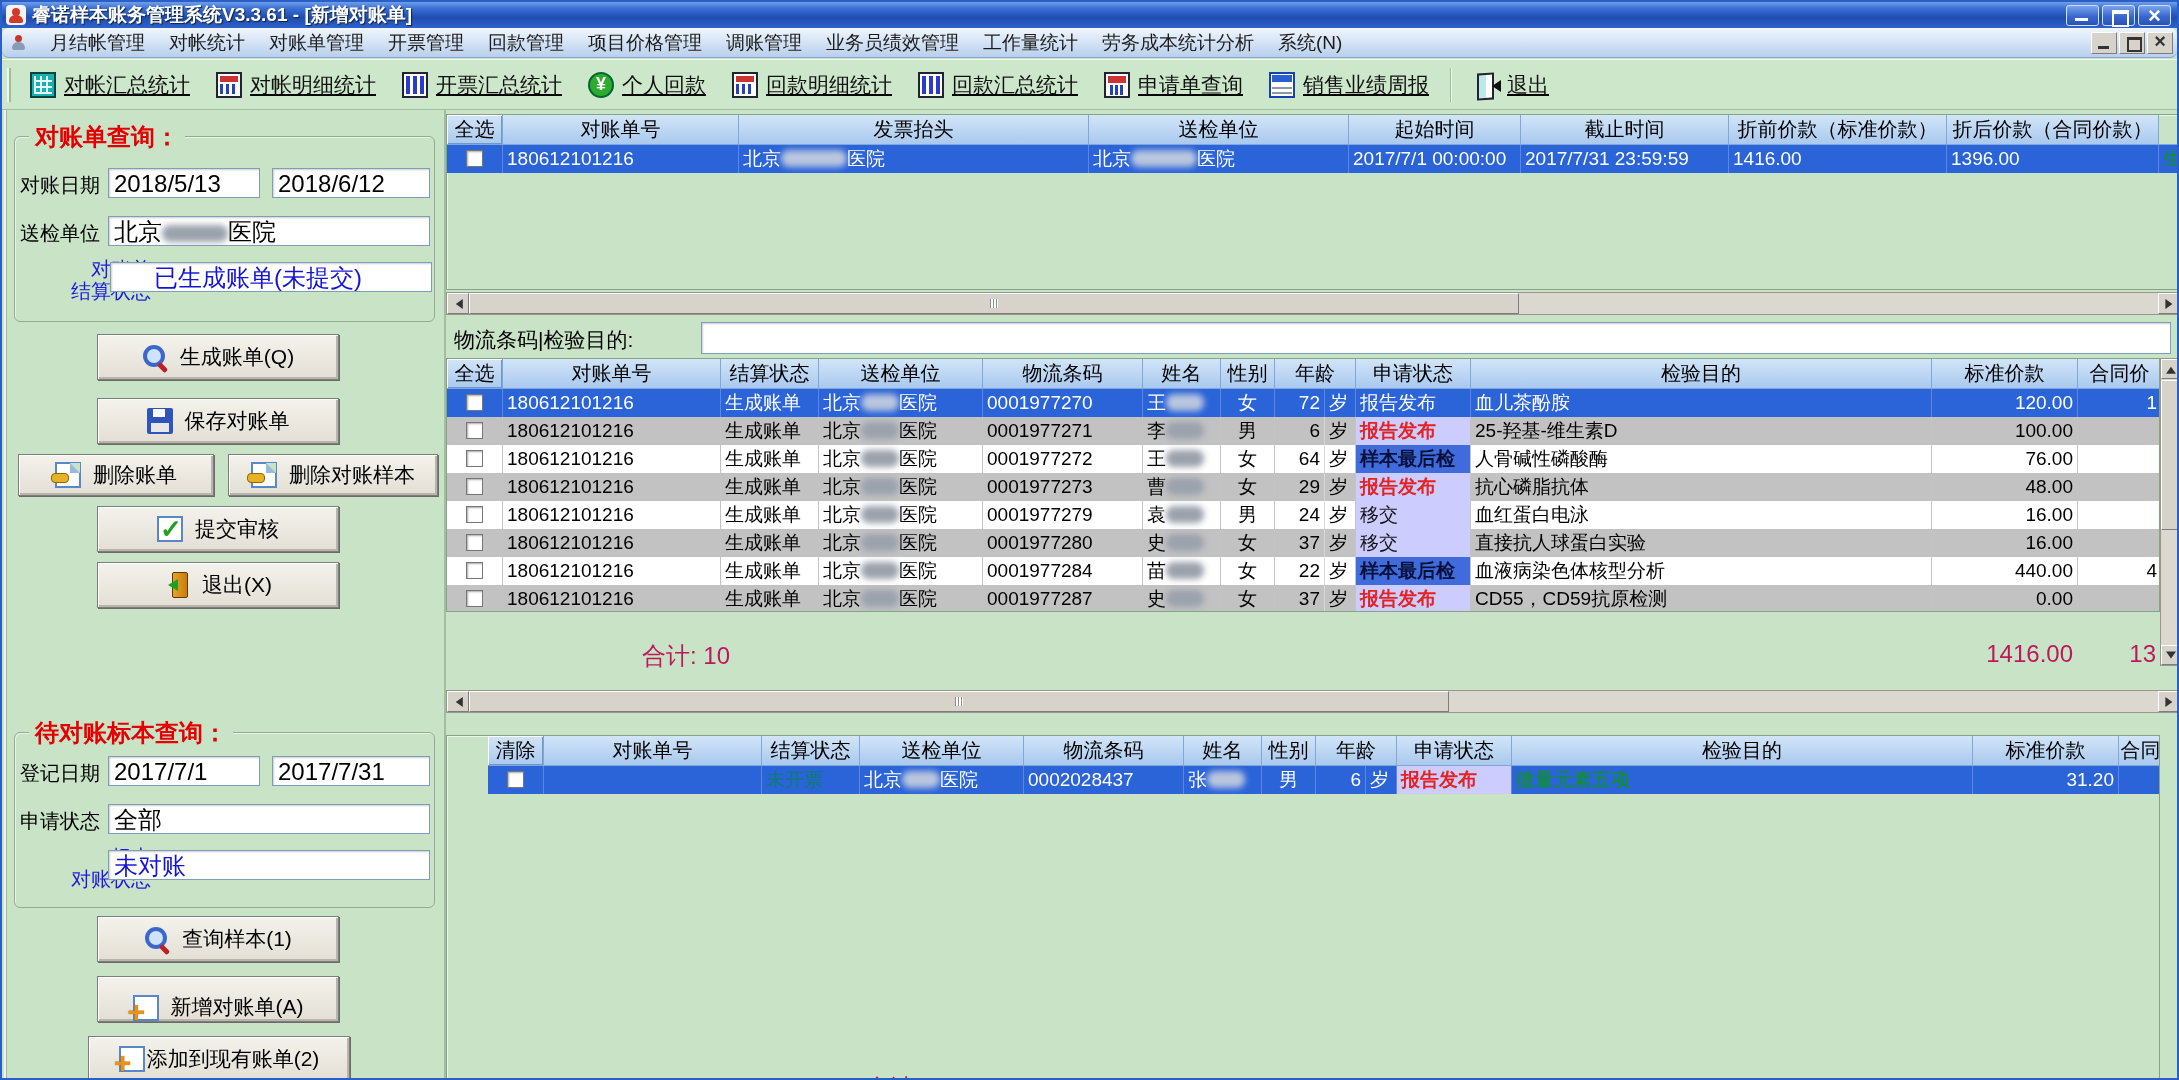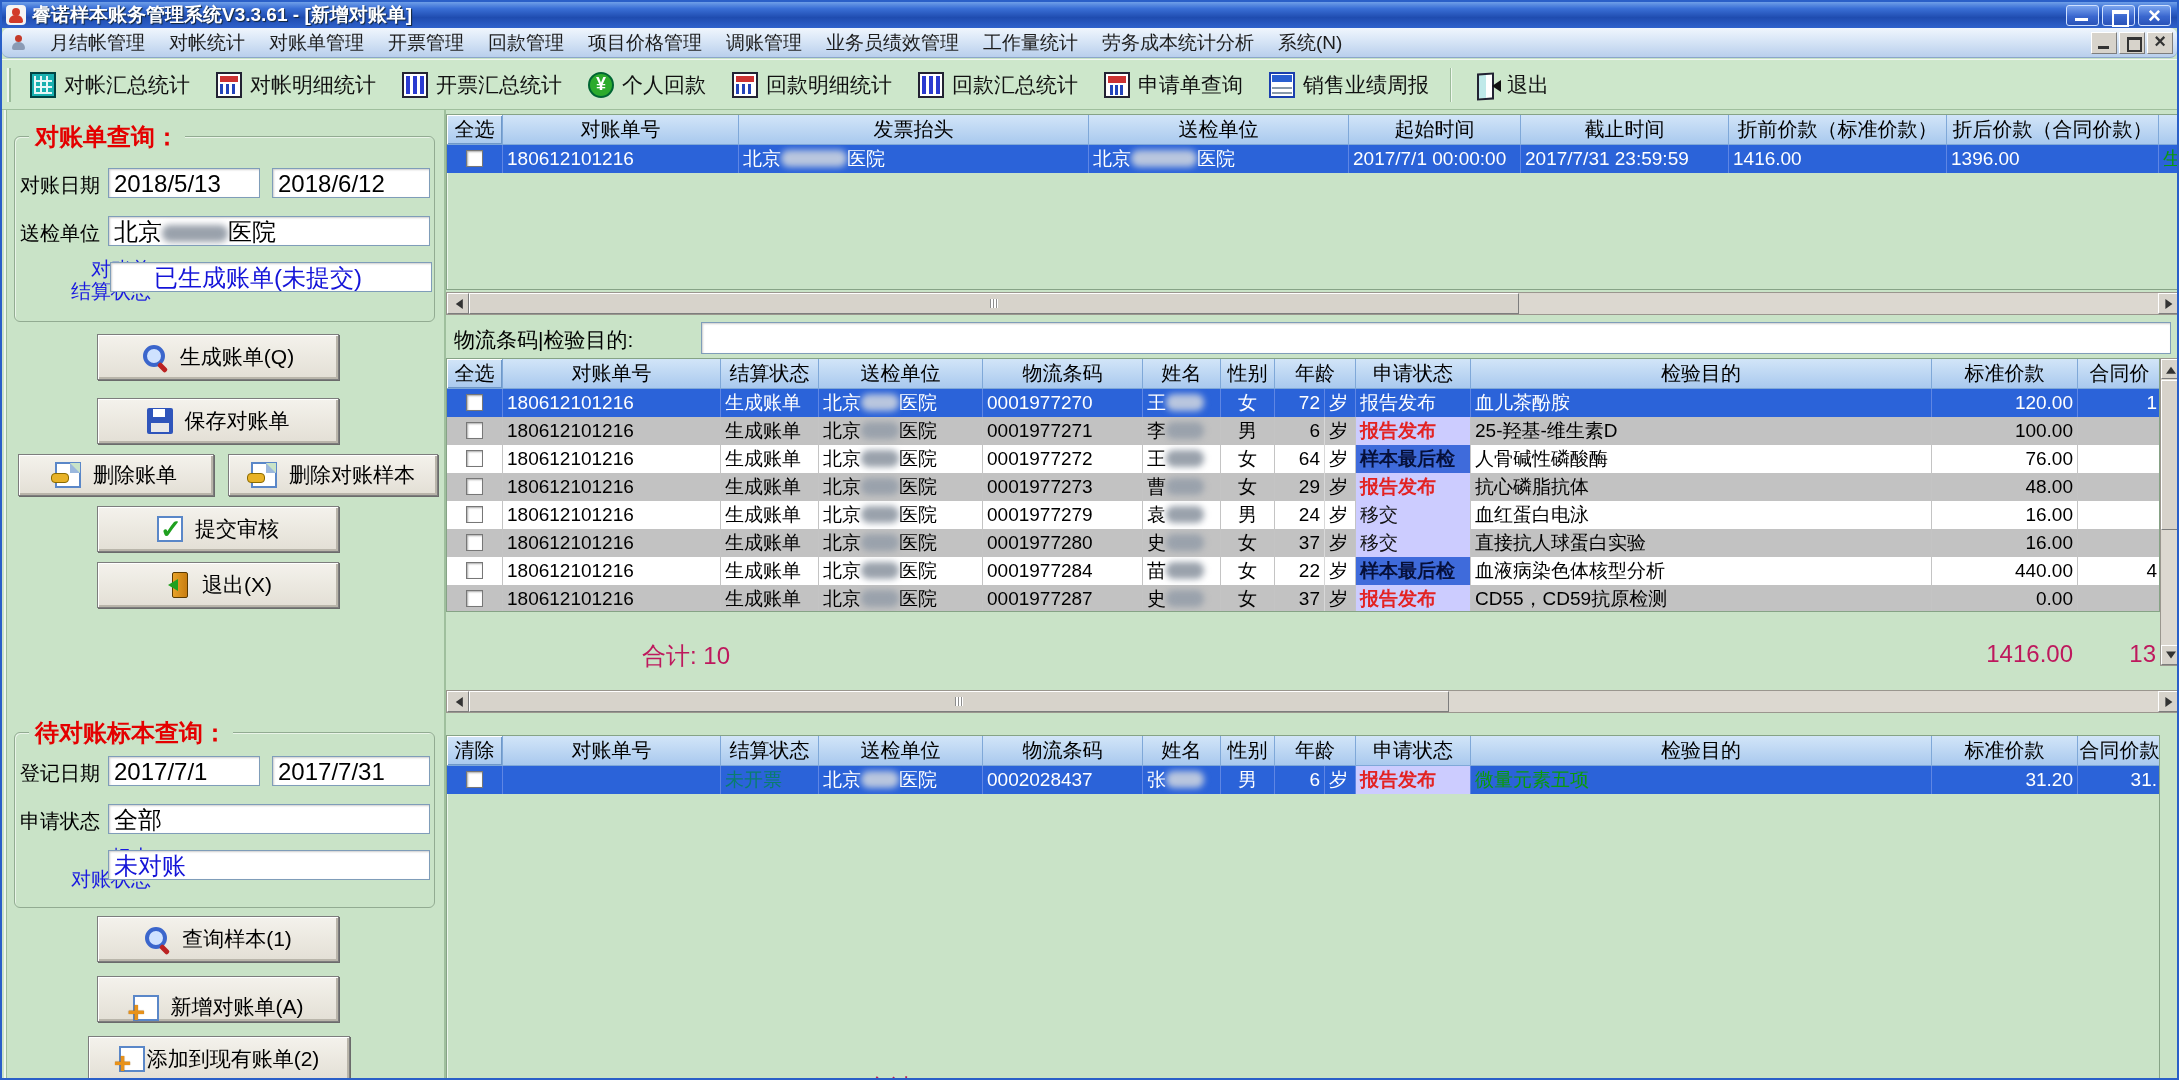--- a/index.html
+++ b/index.html
@@ -31,21 +31,21 @@
   .menu-ico:after { content:""; position:absolute; left:2px; top:8px; width:13px; height:8px; border-radius:6px 6px 2px 2px; background:#8a9bb5; }
   .menu-item { padding:3px 12px; cursor:pointer; }
   .mdi-btns { margin-left:auto; display:flex; gap:2px; padding-right:4px; }
   .mdibtn { width:26px; height:22px; background:#d7d3cb; border:1px solid #fff; border-right-color:#7d7d7d; border-bottom-color:#7d7d7d; position:relative; cursor:pointer; }
   .m-min:before { content:""; position:absolute; left:6px; bottom:4px; width:11px; height:3px; background:#333; }
   .m-rest:before { content:""; position:absolute; left:7px; top:4px; width:11px; height:10px; border:2px solid #333; border-top-width:3px; }
   .m-close:before { content:"×"; position:absolute; left:0; right:0; top:-3px; text-align:center; color:#333; font-size:20px; font-weight:bold; }
 
   
   .toolbar { position:absolute; left:0; top:57px; width:100%; height:51px; background:#cde7cb;
-    border-top:1px solid #f2f8f1; border-bottom:1px solid #9fbf9d; display:flex; align-items:center; }
+    border-top:1px solid #f2f8f1; border-bottom:1px solid #9fbf9d; display:flex; align-items:center;text-decoration:underline; }
   .grip { width:4px; height:34px; margin:0 6px 0 5px; border-left:2px solid #eef7ee; border-right:2px solid #9cbc9a; }
   .tb-item { display:flex; align-items:center; gap:8px; padding:6px 13px; font-size:21px; color:#111; cursor:pointer; }
   .tb-sep { width:2px; height:34px; margin:0 8px; border-left:1px solid #9cbc9a; border-right:1px solid #eef7ee; }
   .tico { width:26px; height:26px; position:relative; flex:none; }
   .i-calc { background:#19b0b0; border:2px solid #044; }
   .i-calc:before { content:""; position:absolute; inset:2px; background:
       repeating-linear-gradient(0deg,#fff 0 2px,transparent 2px 6px),
       repeating-linear-gradient(90deg,#fff 0 2px,transparent 2px 6px); opacity:.9; }
   .i-doc { background:#fff; border:2px solid #223; }
   .i-doc:before { content:""; position:absolute; left:2px; top:2px; right:2px; height:6px; background:#c33; }
@@ -95,21 +95,21 @@
   .b-exit { }
   .b-exit:before { content:""; position:absolute; right:2px; top:0px; width:14px; height:24px; background:linear-gradient(90deg,#e8a227,#c87d10); border:1px solid #5a3a00; border-radius:2px; }
   .b-exit:after { content:""; position:absolute; left:-2px; top:7px; width:0; height:0; border:6px solid transparent; border-right:10px solid #1fa01f; }
   .b-docplus { background:#fff; border:2px solid #5a87c8; }
   .b-docplus:before { content:"+"; position:absolute; left:-7px; bottom:-10px; color:#e8921a; font-size:30px; font-weight:bold; text-shadow:0 0 1px #7a4a00; }
 
   
   .main { position:absolute; left:444px; top:108px; width:1735px; height:972px; background:#c9e3c7; }
 
   .tblwrap { position:absolute; border:1px solid #86a386; box-shadow:inset 1px 1px 0 #eef7ee; background:#c9e3c7; overflow:hidden; }
-  .hrow { display:flex; height:30px; }
+  .hrow { display:flex; height:30px;align-items:flex-end; }
   .hcell { background:linear-gradient(180deg,#d2e5f8,#a9c9ee); border-right:1px solid #7fa8d8; border-bottom:1px solid #7fa8d8;
     font-size:20px; color:#000; text-align:center; line-height:29px; white-space:nowrap; overflow:hidden; flex:none; }
   .hcell.btnlike { box-shadow:inset 1px 1px 0 #fff, inset -1px -1px 0 #6f98c8; }
   .drow { display:flex; height:28px; font-size:19px; line-height:27px; color:#000; }
   .dcell { border-right:1px solid #c4c4c4; padding:0 4px; white-space:nowrap; overflow:hidden; flex:none; }
   .row-sel { background:#2b63d9; color:#fff; }
   .row-sel .dcell { border-right-color:#5f86e4; }
   .row-gray { background:#c2c2c2; }
   .row-white { background:#fff; }
   .num { text-align:right; }
@@ -501,21 +501,21 @@
     <div class="hscroll" style="left:0; top:580px; width:1735px;">
       <div class="sbtn">
           <span class="tri tri-l"></span>
         </div>
       <div class="sthumb" style="width:980px;"></div>
       <div class="sbtn right">
           <span class="tri tri-r"></span>
         </div>
     </div>
 
-    <div class="tblwrap" style="left:0; top:625px; width:1714px; height:345px;">
+    <div class="tblwrap" style="left:0; top:625px; width:1714px; height:345px;padding-left:41px;">
       <div class="hrow">
         <div class="hcell btnlike c1">清除</div>
         <div class="hcell c2">对账单号</div>
         <div class="hcell c3">结算状态</div>
         <div class="hcell c4">送检单位</div>
         <div class="hcell c5">物流条码</div>
         <div class="hcell c6">姓名</div>
         <div class="hcell c7">性别</div>
         <div class="hcell" style="width:81px;">年龄</div>
         <div class="hcell c9">申请状态</div>

